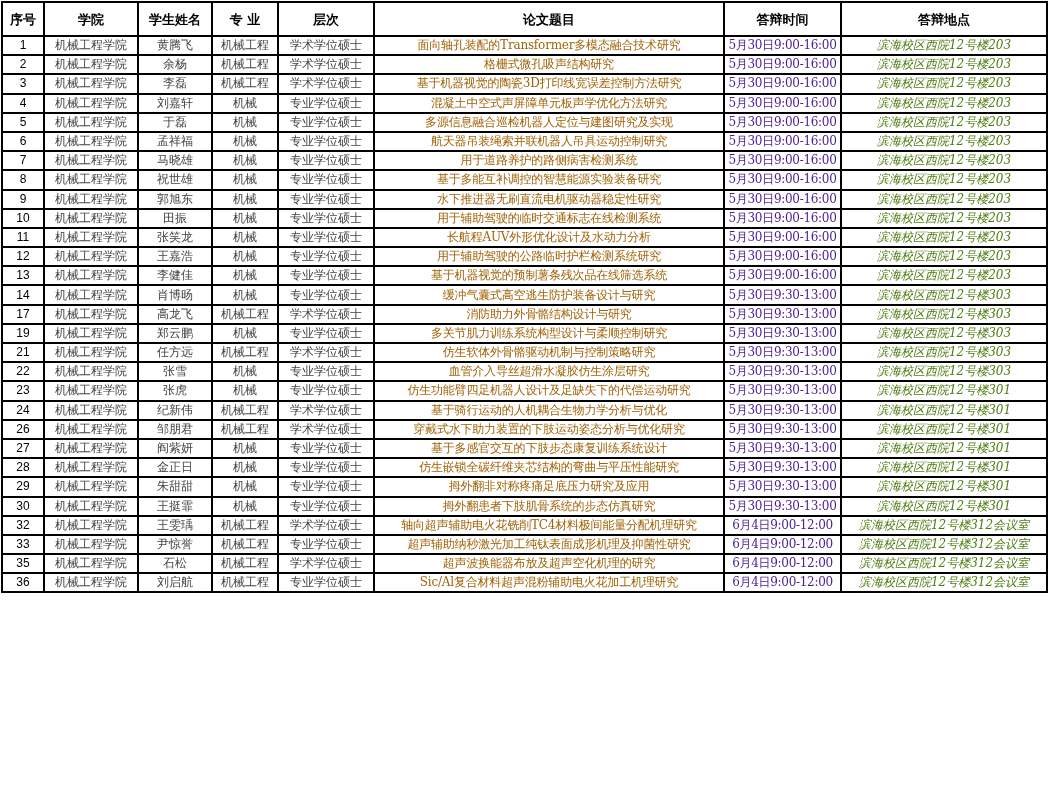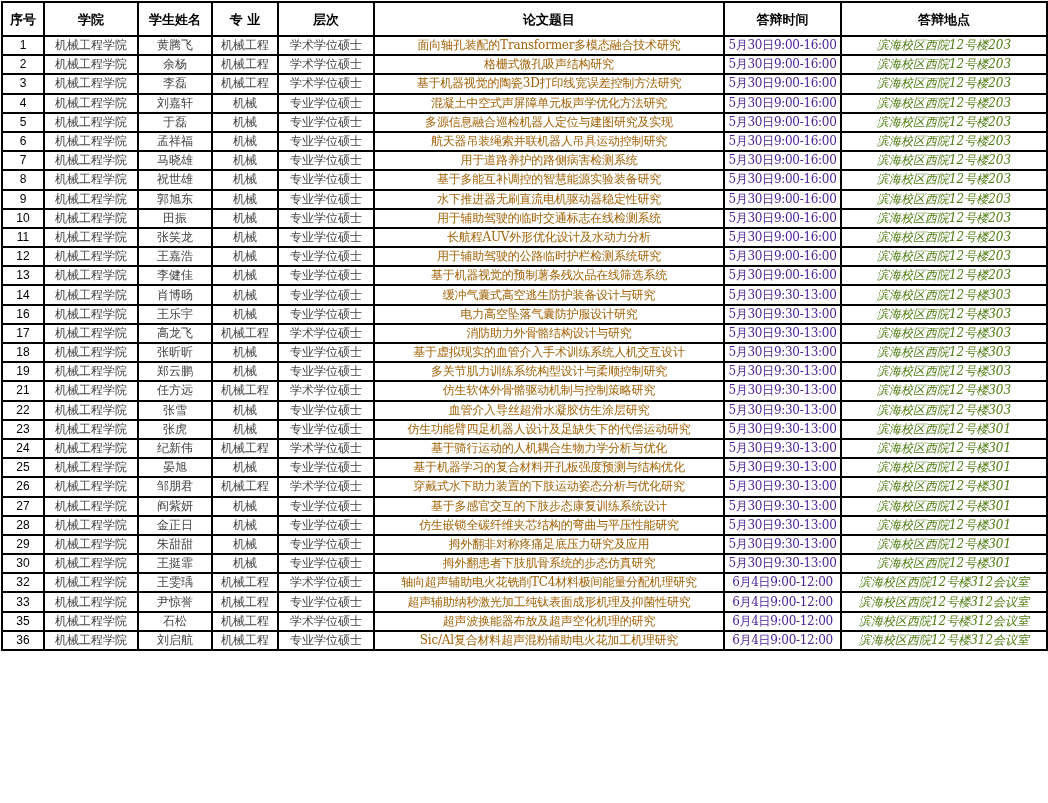--- a/index.html
+++ b/index.html
@@ -211,52 +211,32 @@
     <td class="c-college">机械工程学院</td>
     <td class="c-name">肖博旸</td>
     <td class="c-major">机械</td>
     <td class="c-level">专业学位硕士</td>
     <td class="c-title">缓冲气囊式高空逃生防护装备设计与研究</td>
     <td class="c-time">5月30日9:30-13:00</td>
     <td class="c-place">滨海校区西院12号楼303</td>
   </tr>
 
 
-  <tr>
-    <td class="c-idx">16</td>
-    <td class="c-college">机械工程学院</td>
-    <td class="c-name">王乐宇</td>
-    <td class="c-major">机械</td>
-    <td class="c-level">专业学位硕士</td>
-    <td class="c-title">电力高空坠落气囊防护服设计研究</td>
-    <td class="c-time">5月30日9:30-13:00</td>
-    <td class="c-place">滨海校区西院12号楼303</td>
-  </tr>
 
   <tr>
     <td class="c-idx">17</td>
     <td class="c-college">机械工程学院</td>
     <td class="c-name">高龙飞</td>
     <td class="c-major">机械工程</td>
     <td class="c-level">学术学位硕士</td>
     <td class="c-title">消防助力外骨骼结构设计与研究</td>
     <td class="c-time">5月30日9:30-13:00</td>
     <td class="c-place">滨海校区西院12号楼303</td>
   </tr>
 
-  <tr>
-    <td class="c-idx">18</td>
-    <td class="c-college">机械工程学院</td>
-    <td class="c-name">张昕昕</td>
-    <td class="c-major">机械</td>
-    <td class="c-level">专业学位硕士</td>
-    <td class="c-title">基于虚拟现实的血管介入手术训练系统人机交互设计</td>
-    <td class="c-time">5月30日9:30-13:00</td>
-    <td class="c-place">滨海校区西院12号楼303</td>
-  </tr>
 
   <tr>
     <td class="c-idx">19</td>
     <td class="c-college">机械工程学院</td>
     <td class="c-name">郑云鹏</td>
     <td class="c-major">机械</td>
     <td class="c-level">专业学位硕士</td>
     <td class="c-title">多关节肌力训练系统构型设计与柔顺控制研究</td>
     <td class="c-time">5月30日9:30-13:00</td>
     <td class="c-place">滨海校区西院12号楼303</td>
@@ -300,30 +280,20 @@
     <td class="c-idx">24</td>
     <td class="c-college">机械工程学院</td>
     <td class="c-name">纪新伟</td>
     <td class="c-major">机械工程</td>
     <td class="c-level">学术学位硕士</td>
     <td class="c-title">基于骑行运动的人机耦合生物力学分析与优化</td>
     <td class="c-time">5月30日9:30-13:00</td>
     <td class="c-place">滨海校区西院12号楼301</td>
   </tr>
 
-  <tr>
-    <td class="c-idx">25</td>
-    <td class="c-college">机械工程学院</td>
-    <td class="c-name">晏旭</td>
-    <td class="c-major">机械</td>
-    <td class="c-level">专业学位硕士</td>
-    <td class="c-title">基于机器学习的复合材料开孔板强度预测与结构优化</td>
-    <td class="c-time">5月30日9:30-13:00</td>
-    <td class="c-place">滨海校区西院12号楼301</td>
-  </tr>
 
   <tr>
     <td class="c-idx">26</td>
     <td class="c-college">机械工程学院</td>
     <td class="c-name">邹朋君</td>
     <td class="c-major">机械工程</td>
     <td class="c-level">学术学位硕士</td>
     <td class="c-title">穿戴式水下助力装置的下肢运动姿态分析与优化研究</td>
     <td class="c-time">5月30日9:30-13:00</td>
     <td class="c-place">滨海校区西院12号楼301</td>

